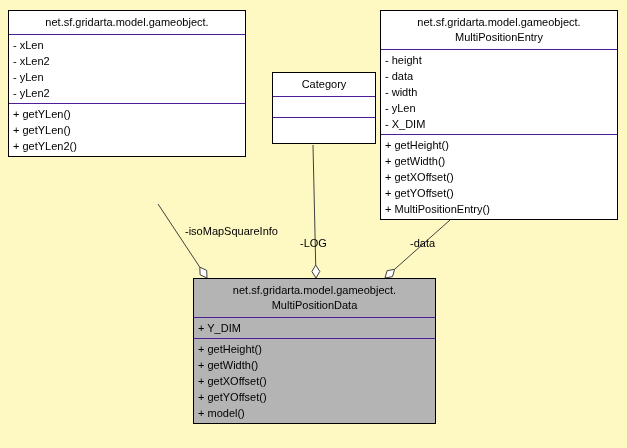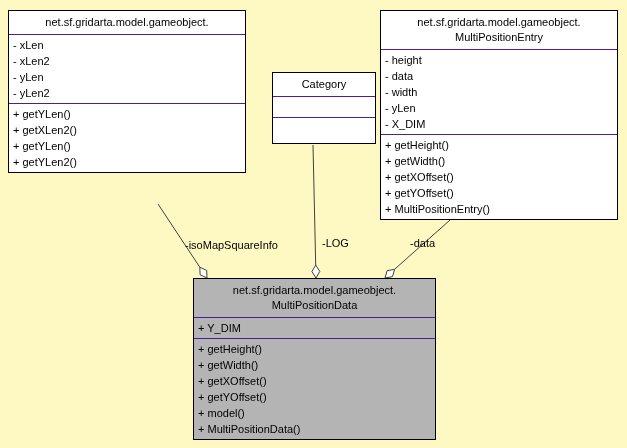--- a/index.html
+++ b/index.html
@@ -70,21 +70,20 @@
       <div>net.sf.gridarta.model.gameobject.</div>
     </div>
     <div class="cmp">
       <div>- xLen</div>
       <div>- xLen2</div>
       <div>- yLen</div>
       <div>- yLen2</div>
     </div>
     <div class="cmp">
       <div>+ getYLen()</div>
-      <div>+ getXLen2()</div>
       <div>+ getYLen()</div>
       <div>+ getYLen2()</div>
     </div>
   </div>
 
   <div class="class-box" style="left:272px; top:72px; width:104px;">
     <div class="title" style="padding:4px 4px;">
       <div>Category</div>
     </div>
     <div class="cmp" style="height:21px;"></div>
@@ -105,35 +104,34 @@
     </div>
     <div class="cmp">
       <div>+ getHeight()</div>
       <div>+ getWidth()</div>
       <div>+ getXOffset()</div>
       <div>+ getYOffset()</div>
       <div>+ MultiPositionEntry()</div>
     </div>
   </div>
 
-  <div class="edge-label" style="left:185px; top:239px;">-isoMapSquareInfo</div>
-  <div class="edge-label" style="left:322px; top:237px;">-LOG</div>
+  <div class="edge-label" style="left:185px; top:225px;">-isoMapSquareInfo</div>
+  <div class="edge-label" style="left:300px; top:237px;">-LOG</div>
   <div class="edge-label" style="left:402px; top:237px;margin-left:8px;">-data</div>
 
   <div class="class-box" style="left: 193px; top: 278px; width: 243px; background: rgb(180, 180, 180);">
     <div class="title">
       <div>net.sf.gridarta.model.gameobject.</div>
       <div>MultiPositionData</div>
     </div>
     <div class="cmp">
       <div>+ Y_DIM</div>
     </div>
     <div class="cmp">
       <div>+ getHeight()</div>
       <div>+ getWidth()</div>
       <div>+ getXOffset()</div>
       <div>+ getYOffset()</div>
       <div>+ model()</div>
-      <div>+ MultiPositionData()</div>
     </div>
   </div>
 
 </div>
 
 </body></html>

